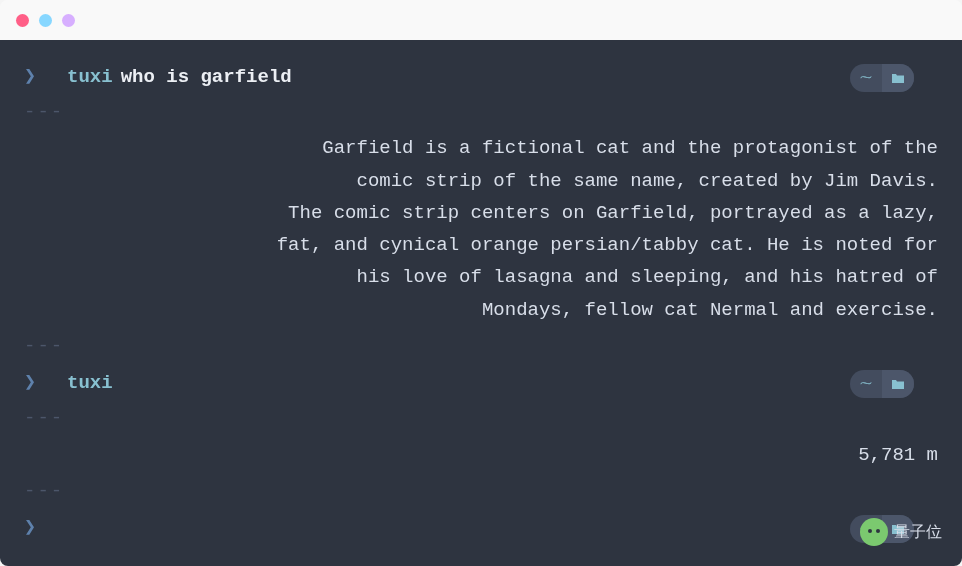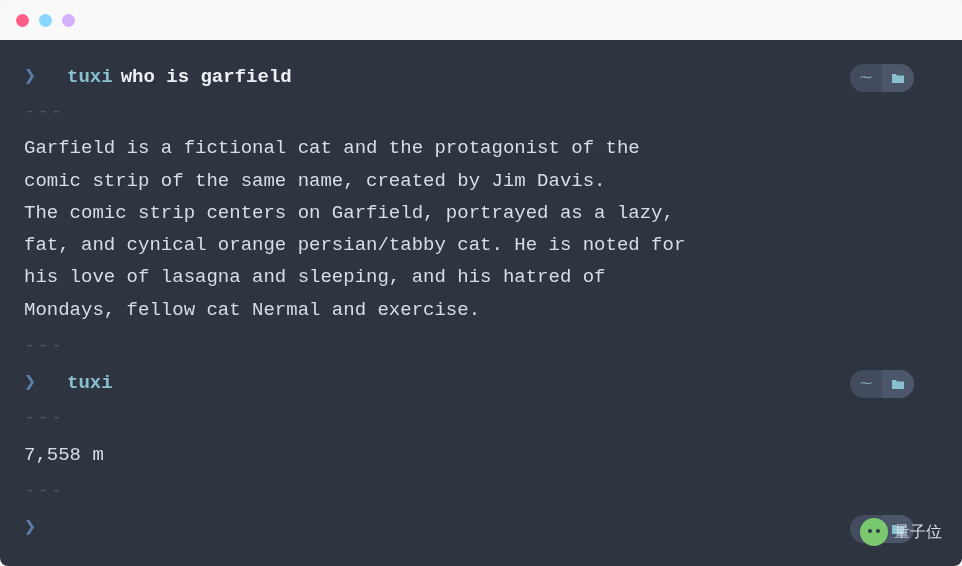--- a/index.html
+++ b/index.html
@@ -84,20 +84,21 @@
     .separator {
       color: #4c566a;
       letter-spacing: 2px;
       margin: 2px 0;
     }
     
     .output {
       color: #d8dee9;
       white-space: pre-wrap;
       margin: 4px 0;
+      text-align: right;
     }
     
     .action-buttons {
       position: absolute;
       right: 24px;
       display: flex;
       background: #434c5e;
       border-radius: 18px;
       overflow: hidden;
     }
@@ -204,21 +205,21 @@
           <svg width="14" height="12" viewBox="0 0 14 12" fill="none">
             <path d="M1 2 L5 2 L6 3.5 L13 3.5 L13 11 L1 11 Z" fill="#88c0d0"></path>
           </svg>
         </div>
       </div>
       <div class="prompt-line">
         <span class="prompt-chevron">❯</span>
         <span class="command-name">tuxi</span>
       </div>
       <div class="separator">---</div>
-      <div class="output">7,558 m</div>
+      <div class="output">5,781 m</div>
       <div class="separator">---</div>
     </div>
 
     <div class="block">
       <div class="action-buttons" style="top: 4px;">
         <div class="action-btn">
           <span>⁓</span>
         </div>
         <div class="action-btn folder">
           <svg width="14" height="12" viewBox="0 0 14 12" fill="none">

